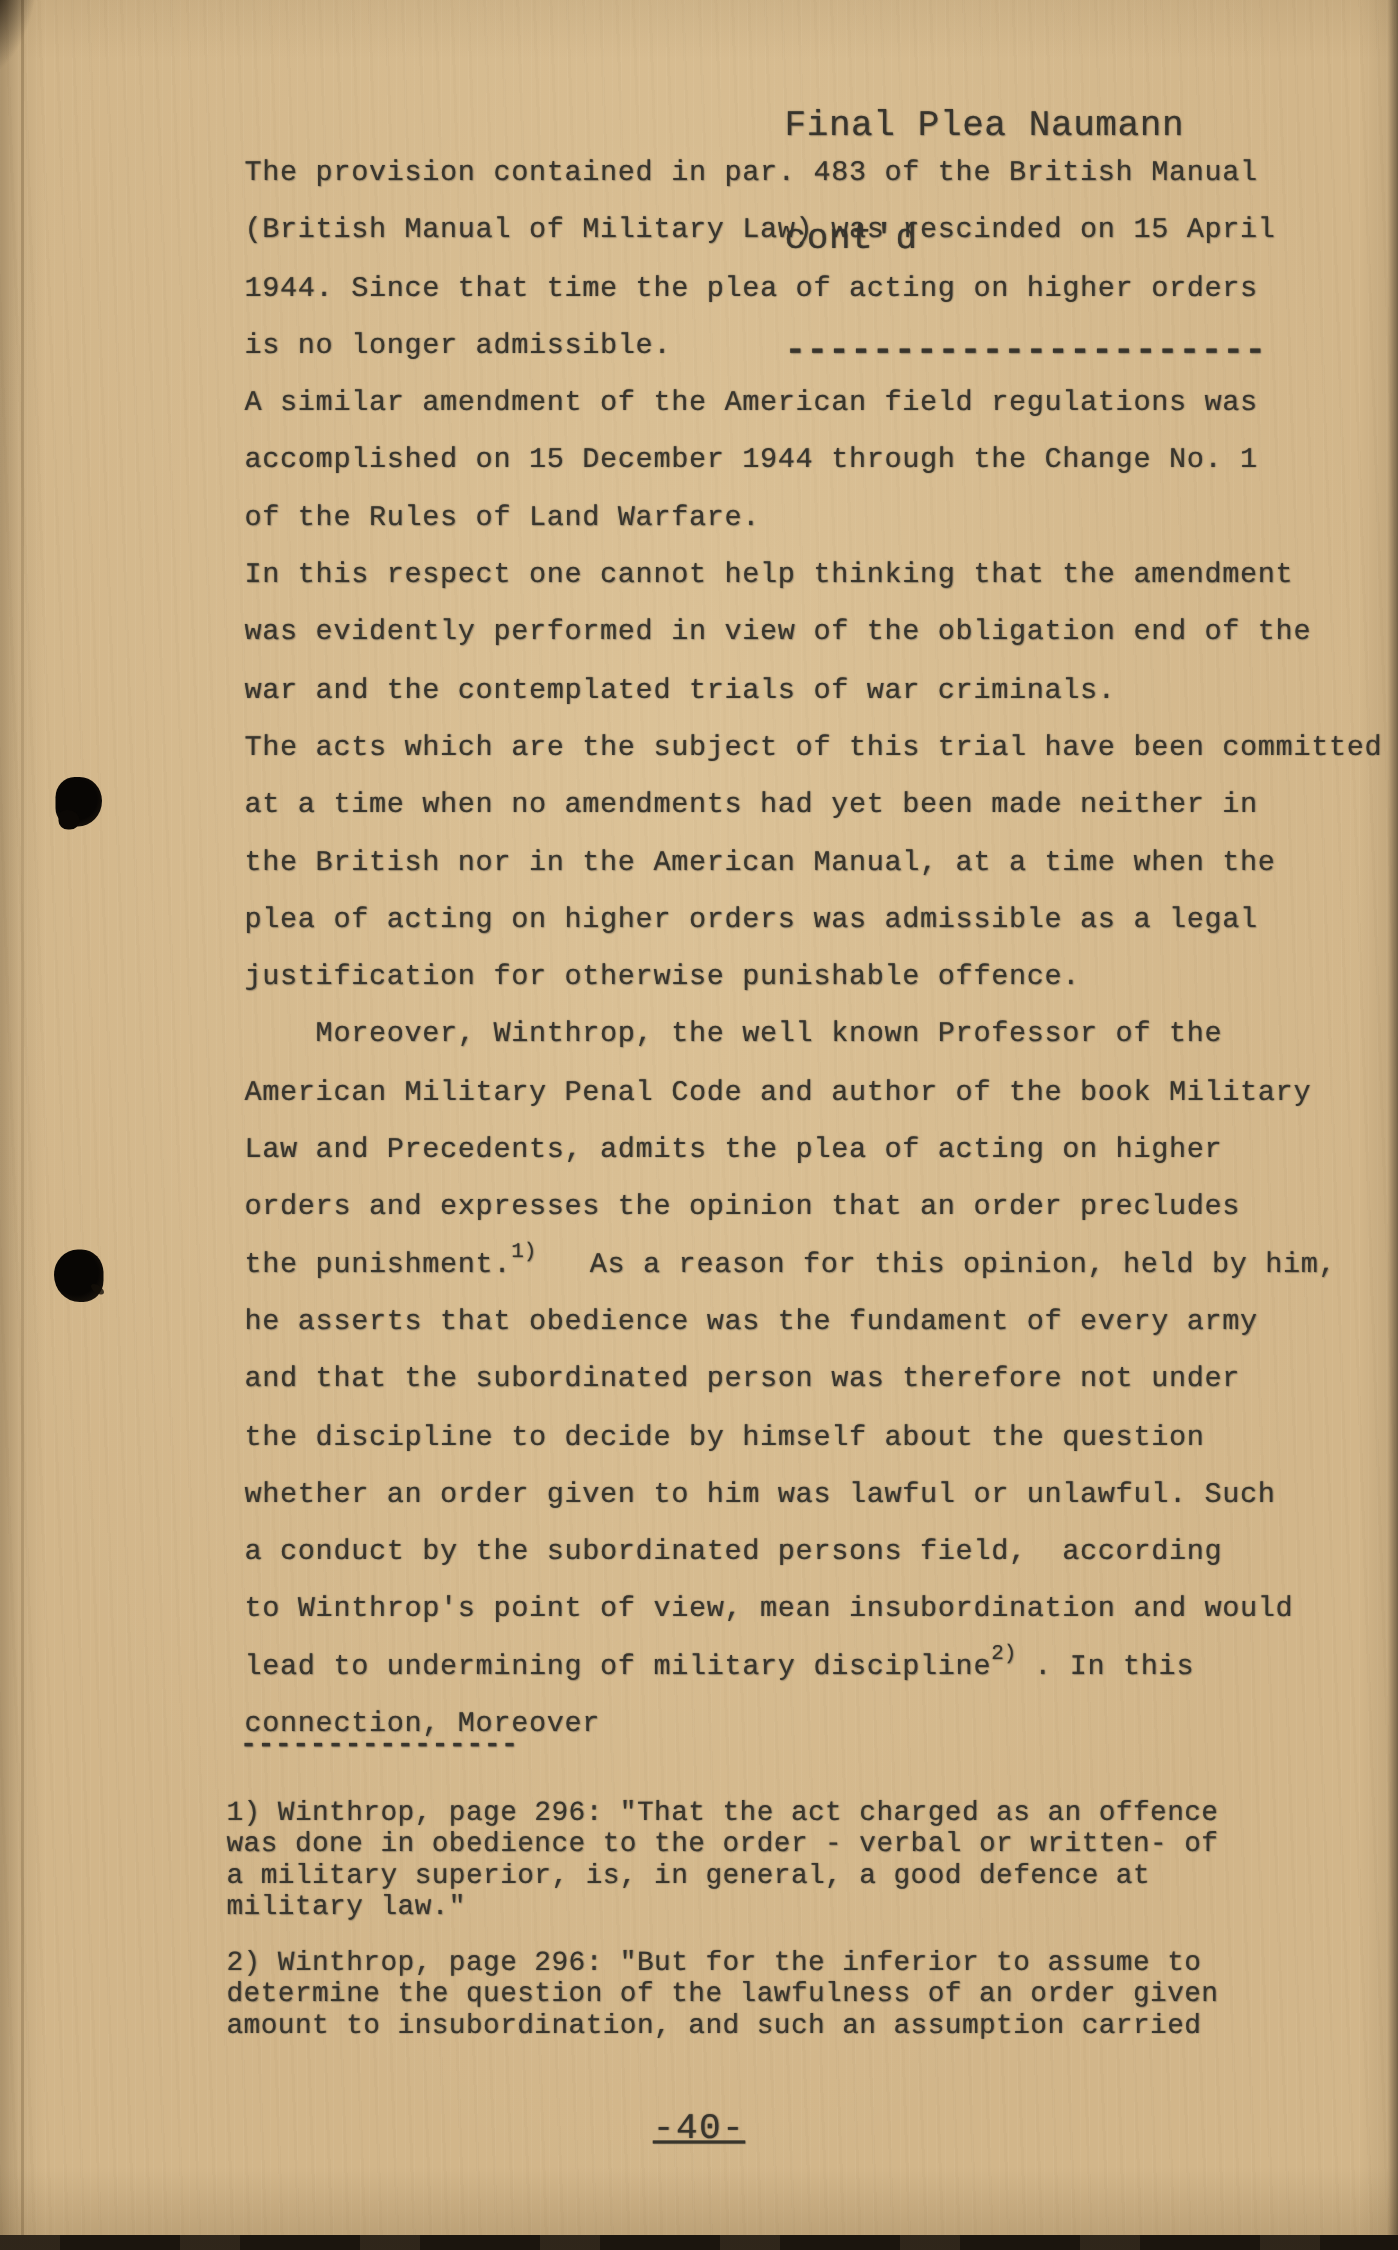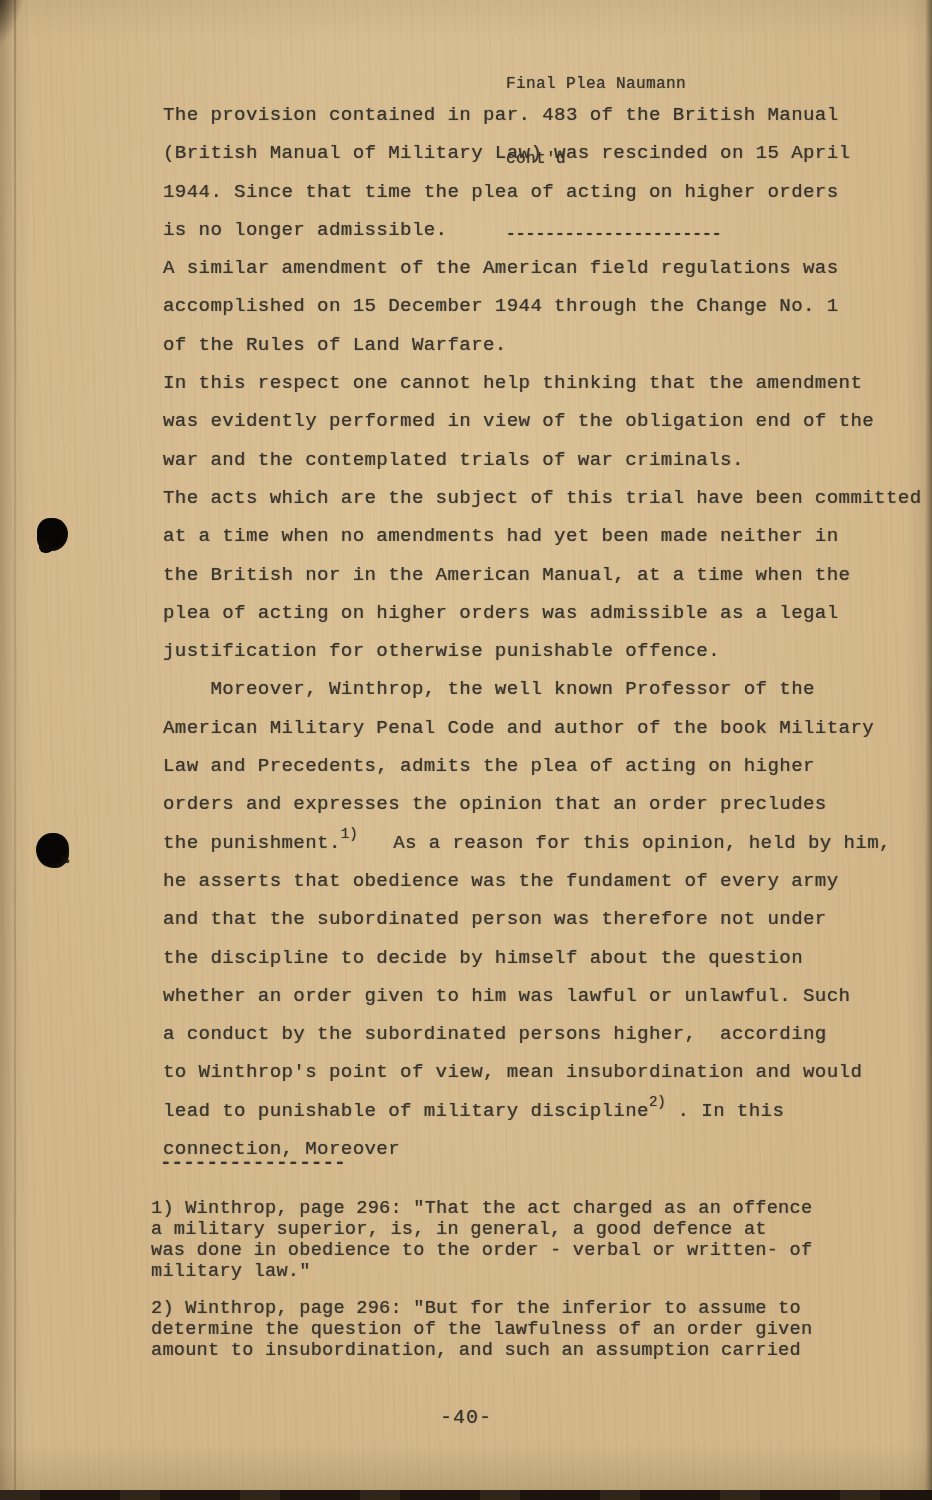--- a/index.html
+++ b/index.html
@@ -42,30 +42,30 @@
   }
   .hole.h1{left:37px;top:518px;width:31px;height:33px;border-radius:46% 54% 58% 42%;}
   .hole.h1::after{content:"";position:absolute;left:2px;top:22px;width:14px;height:13px;background:#0b0805;border-radius:40% 60% 50% 50%;}
   .hole.h2{left:36px;top:833px;width:33px;height:35px;border-radius:52% 48% 44% 56%;}
   .hole.h2::after{content:"";position:absolute;left:24px;top:24px;width:10px;height:5px;background:rgba(20,15,9,0.8);border-radius:50%;transform:rotate(35deg);}
   .ink{
     color:rgba(52,48,40,0.95);
     text-shadow:0 0 1px rgba(55,50,42,0.65), 0.6px 0.4px 0.8px rgba(55,50,42,0.30);
     filter:blur(0.22px) contrast(0.96);
   }
-  .header{position:absolute;left:506px;top:22px;font-size:16px;letter-spacing:0.4px;line-height:25px;white-space:pre;}
+  .header{position:absolute;left:523px;top:22px;font-size:24px;letter-spacing:0.4px;line-height:25px;white-space:pre;}
   .header .dashline{font-weight:bold;letter-spacing:0.2px;}
   .body-text{position:absolute;left:163px;top:96px;width:780px;font-size:19px;letter-spacing:0.45px;}
   .body-text .bline{height:38.3px;line-height:38.3px;white-space:pre;}
   .body-text .sup{font-size:14px;position:relative;top:-10px;letter-spacing:0;}
   .body-separator{position:absolute;left:160px;top:1152px;font-size:19px;font-weight:bold;letter-spacing:0.2px;white-space:pre;}
   .footnotes{position:absolute;left:151px;top:1198px;width:780px;font-size:18.5px;letter-spacing:0.3px;}
   .footnotes .fnote{margin-bottom:16px;}
   .footnotes .fnote div{line-height:21px;white-space:pre;}
-  .page-number{position:absolute;left:0;top:1406px;width:932px;text-align:center;font-size:20px;letter-spacing:1px;}
+  .page-number{position:absolute;left:0;top:1406px;width:932px;text-align:center;font-size:24px;letter-spacing:1px;text-decoration:underline;}
 </style>
 </head>
 <body>
 
 <div class="scan">
   <div class="paper">
     <div class="fold-line"></div>
     <div class="corner-dark"></div>
 
     <div class="header ink">
@@ -92,33 +92,33 @@
         <div class="bline"><span>justification for otherwise punishable offence.</span></div>
         <div class="bline"><span>    Moreover, Winthrop, the well known Professor of the</span></div>
         <div class="bline"><span>American Military Penal Code and author of the book Military</span></div>
         <div class="bline"><span>Law and Precedents, admits the plea of acting on higher</span></div>
         <div class="bline"><span>orders and expresses the opinion that an order precludes</span></div>
         <div class="bline"><span>the punishment.</span><span class="sup">1)</span><span>   As a reason for this opinion, held by him,</span></div>
         <div class="bline"><span>he asserts that obedience was the fundament of every army</span></div>
         <div class="bline"><span>and that the subordinated person was therefore not under</span></div>
         <div class="bline"><span>the discipline to decide by himself about the question</span></div>
         <div class="bline"><span>whether an order given to him was lawful or unlawful. Such</span></div>
-        <div class="bline"><span>a conduct by the subordinated persons higher,  according</span></div>
+        <div class="bline"><span>a conduct by the subordinated persons field,  according</span></div>
         <div class="bline"><span>to Winthrop's point of view, mean insubordination and would</span></div>
-        <div class="bline"><span>lead to punishable of military discipline</span><span class="sup">2)</span><span> . In this</span></div>
+        <div class="bline"><span>lead to undermining of military discipline</span><span class="sup">2)</span><span> . In this</span></div>
         <div class="bline"><span>connection, Moreover</span></div>
       </div>
 
     <div class="body-separator ink">----------------</div>
 
     <div class="footnotes ink">
         <div class="fnote">
           <div>1) Winthrop, page 296: "That the act charged as an offence</div>
+          <div>was done in obedience to the order - verbal or written- of</div>
           <div>a military superior, is, in general, a good defence at</div>
-          <div>was done in obedience to the order - verbal or written- of</div>
           <div>military law."</div>
         </div>
         <div class="fnote">
           <div>2) Winthrop, page 296: "But for the inferior to assume to</div>
           <div>determine the question of the lawfulness of an order given</div>
           <div>amount to insubordination, and such an assumption carried</div>
         </div>
       </div>
 
     <div class="page-number ink">-40-</div>

